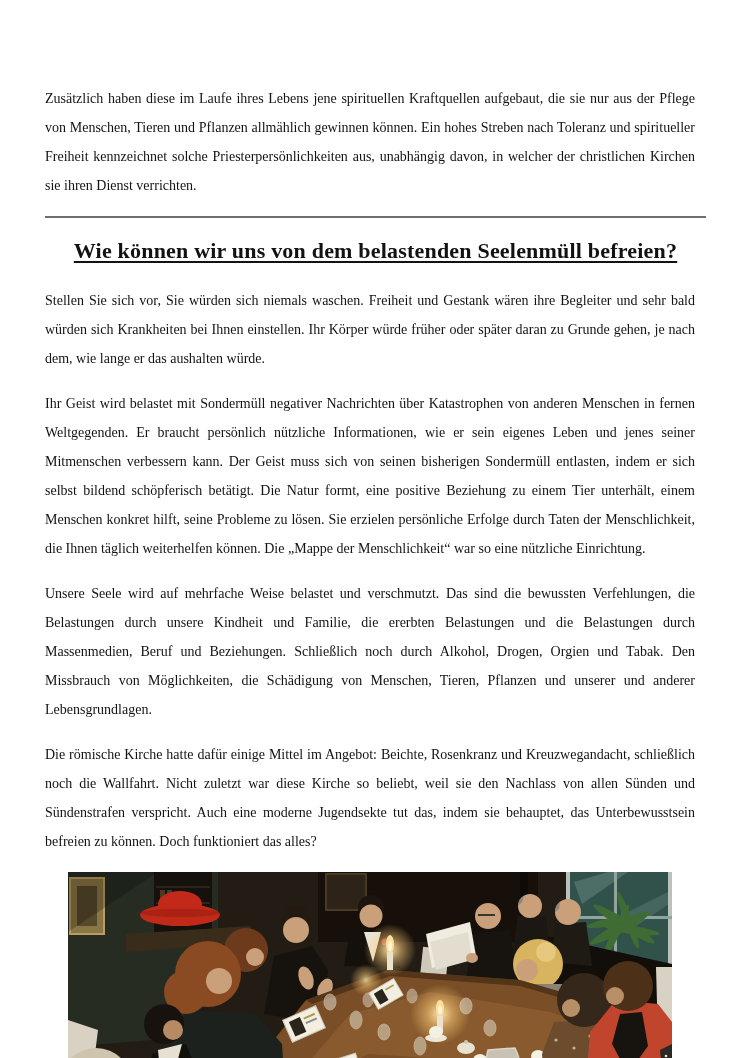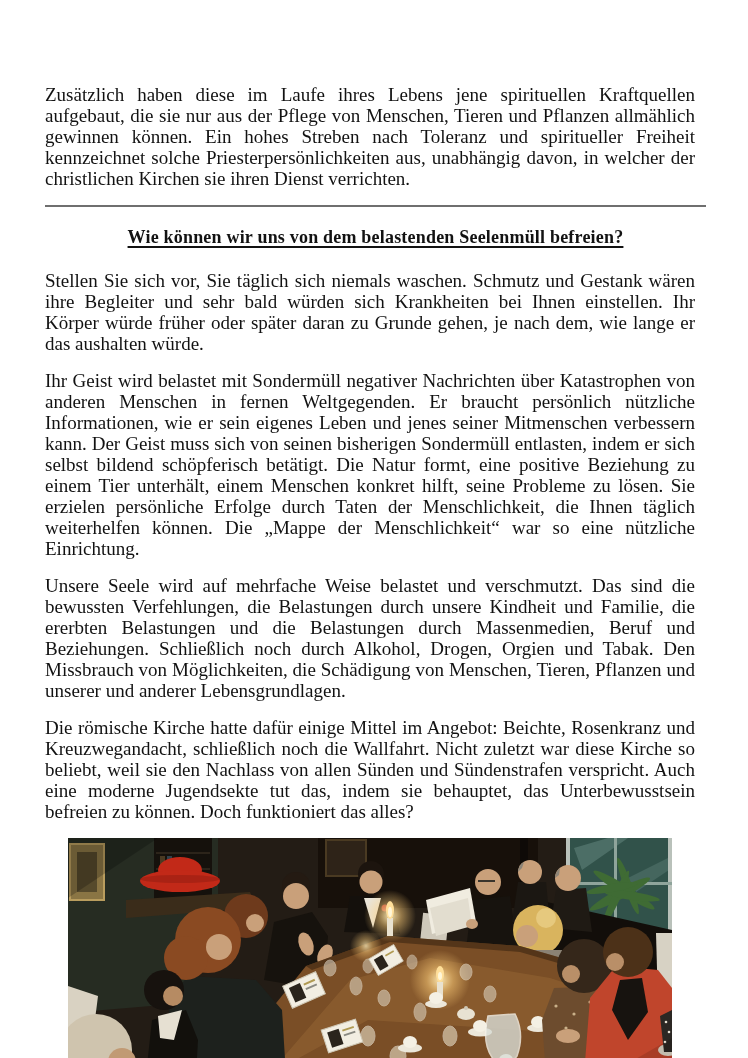--- a/index.html
+++ b/index.html
@@ -6,32 +6,32 @@
   .page{
     position:relative;
     width:748px;height:1058px;
     background:#ffffff;
     overflow:hidden;
     font-family:"Liberation Serif","DejaVu Serif",serif;
     color:#121212;
   }
   .content{padding:84px 42px 0 45px;}
   p.body{
-    font-size:19px;
-    line-height:21px;
+    font-size:14px;
+    line-height:29px;
     text-align:justify;
     margin:0 11px 16px 0;
   }
   hr.rule{
     border:none;
     border-top:2px solid #6f6f6f;
     margin:6px 0 0 0;
   }
   h1.heading{
-    font-size:18px;
+    font-size:22px;
     font-weight:bold;
     text-align:center;
     text-decoration:underline;
     text-underline-offset:3px;
     text-decoration-thickness:2px;
     margin:20px 0 22px 0;
     letter-spacing:.2px;
   }
   figure.photo{
     margin:7px 0 0 23px;
@@ -45,21 +45,21 @@
 
 <div class="page">
   <div class="content">
 
     <p class="body">Zusätzlich haben diese im Laufe ihres Lebens jene spirituellen Kraftquellen aufgebaut,  die sie nur  aus der Pflege von Menschen, Tieren und Pflanzen allmählich gewinnen können. Ein hohes Streben nach Toleranz und spiritueller Freiheit kennzeichnet solche Priesterpersönlichkeiten aus, unabhängig davon, in welcher der christlichen Kirchen sie ihren Dienst verrichten.</p>
 
     <hr class="rule">
 
     <h1 class="heading">Wie können wir uns von dem belastenden Seelenmüll befreien?</h1>
 
-    <p class="body">Stellen Sie sich vor, Sie täglich sich niemals waschen. Schmutz und Gestank wären ihre Begleiter und sehr bald würden sich Krankheiten bei Ihnen einstellen. Ihr Körper würde früher oder später daran zu Grunde gehen, je nach dem, wie lange er das aushalten würde.</p>
+    <p class="body">Stellen Sie sich vor, Sie würden sich niemals waschen. Freiheit und Gestank wären ihre Begleiter und sehr bald würden sich Krankheiten bei Ihnen einstellen. Ihr Körper würde früher oder später daran zu Grunde gehen, je nach dem, wie lange er das aushalten würde.</p>
     <p class="body">Ihr Geist wird belastet mit  Sondermüll negativer Nachrichten über Katastrophen von anderen Menschen in fernen Weltgegenden. Er braucht persönlich nützliche Informationen, wie er sein eigenes Leben und jenes seiner Mitmenschen verbessern kann. Der Geist muss sich von seinen bisherigen Sondermüll entlasten, indem er sich selbst bildend schöpferisch betätigt. Die Natur formt, eine positive Beziehung zu einem Tier unterhält, einem Menschen konkret hilft, seine Probleme zu lösen. Sie erzielen persönliche Erfolge durch Taten der Menschlichkeit, die Ihnen täglich weiterhelfen können. Die „Mappe der Menschlichkeit“ war so eine nützliche Einrichtung.</p>
     <p class="body">Unsere Seele wird auf mehrfache Weise belastet und verschmutzt. Das sind die bewussten Verfehlungen, die Belastungen durch unsere Kindheit und Familie, die ererbten Belastungen und die Belastungen durch Massenmedien, Beruf und Beziehungen. Schließlich noch durch Alkohol, Drogen, Orgien und Tabak. Den Missbrauch von Möglichkeiten, die Schädigung von Menschen, Tieren, Pflanzen und unserer und anderer Lebensgrundlagen.</p>
     <p class="body">Die römische Kirche hatte dafür einige Mittel im Angebot: Beichte, Rosenkranz und Kreuzwegandacht, schließlich noch die Wallfahrt. Nicht zuletzt war diese Kirche so beliebt, weil sie den Nachlass von allen Sünden und Sündenstrafen verspricht. Auch eine moderne Jugendsekte tut das, indem sie behauptet, das Unterbewusstsein befreien zu können. Doch funktioniert das alles?</p>
 
     <figure class="photo">
       <svg viewBox="0 0 604 237" width="604" height="237" preserveAspectRatio="none" role="img">
         <defs>
           <radialGradient id="glow">
             <stop offset="0" stop-color="#ffeebb" stop-opacity="0.95"></stop>
             <stop offset="0.45" stop-color="#ffcf7a" stop-opacity="0.5"></stop>

